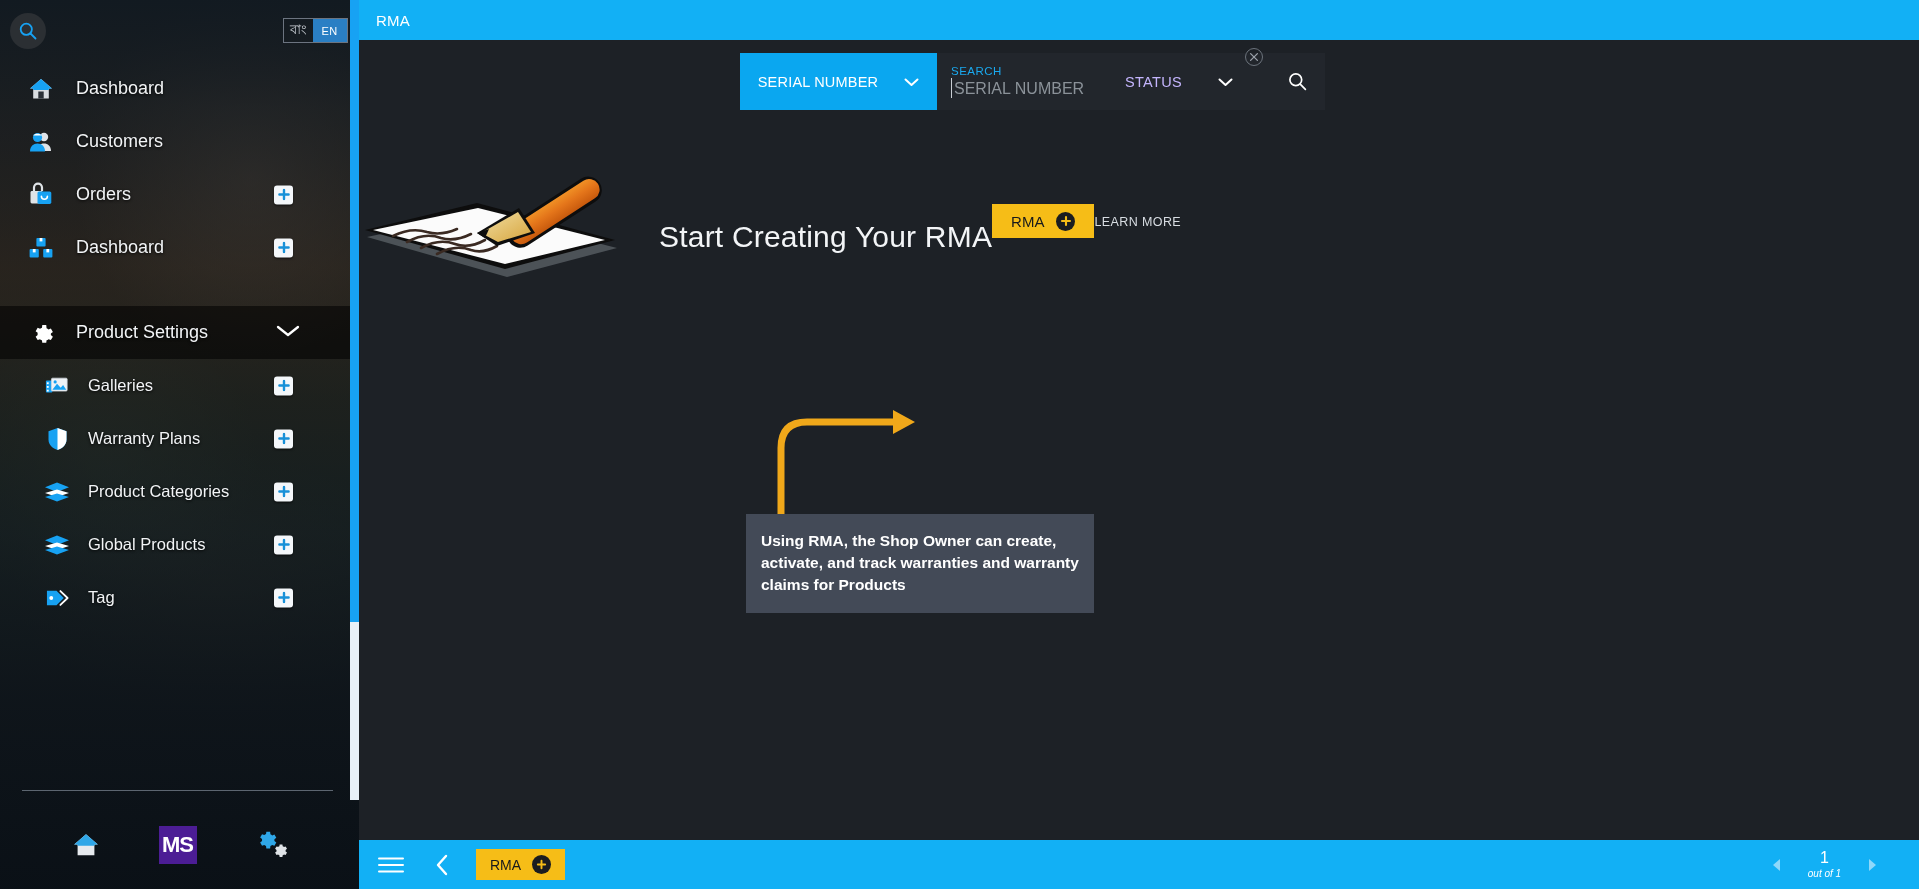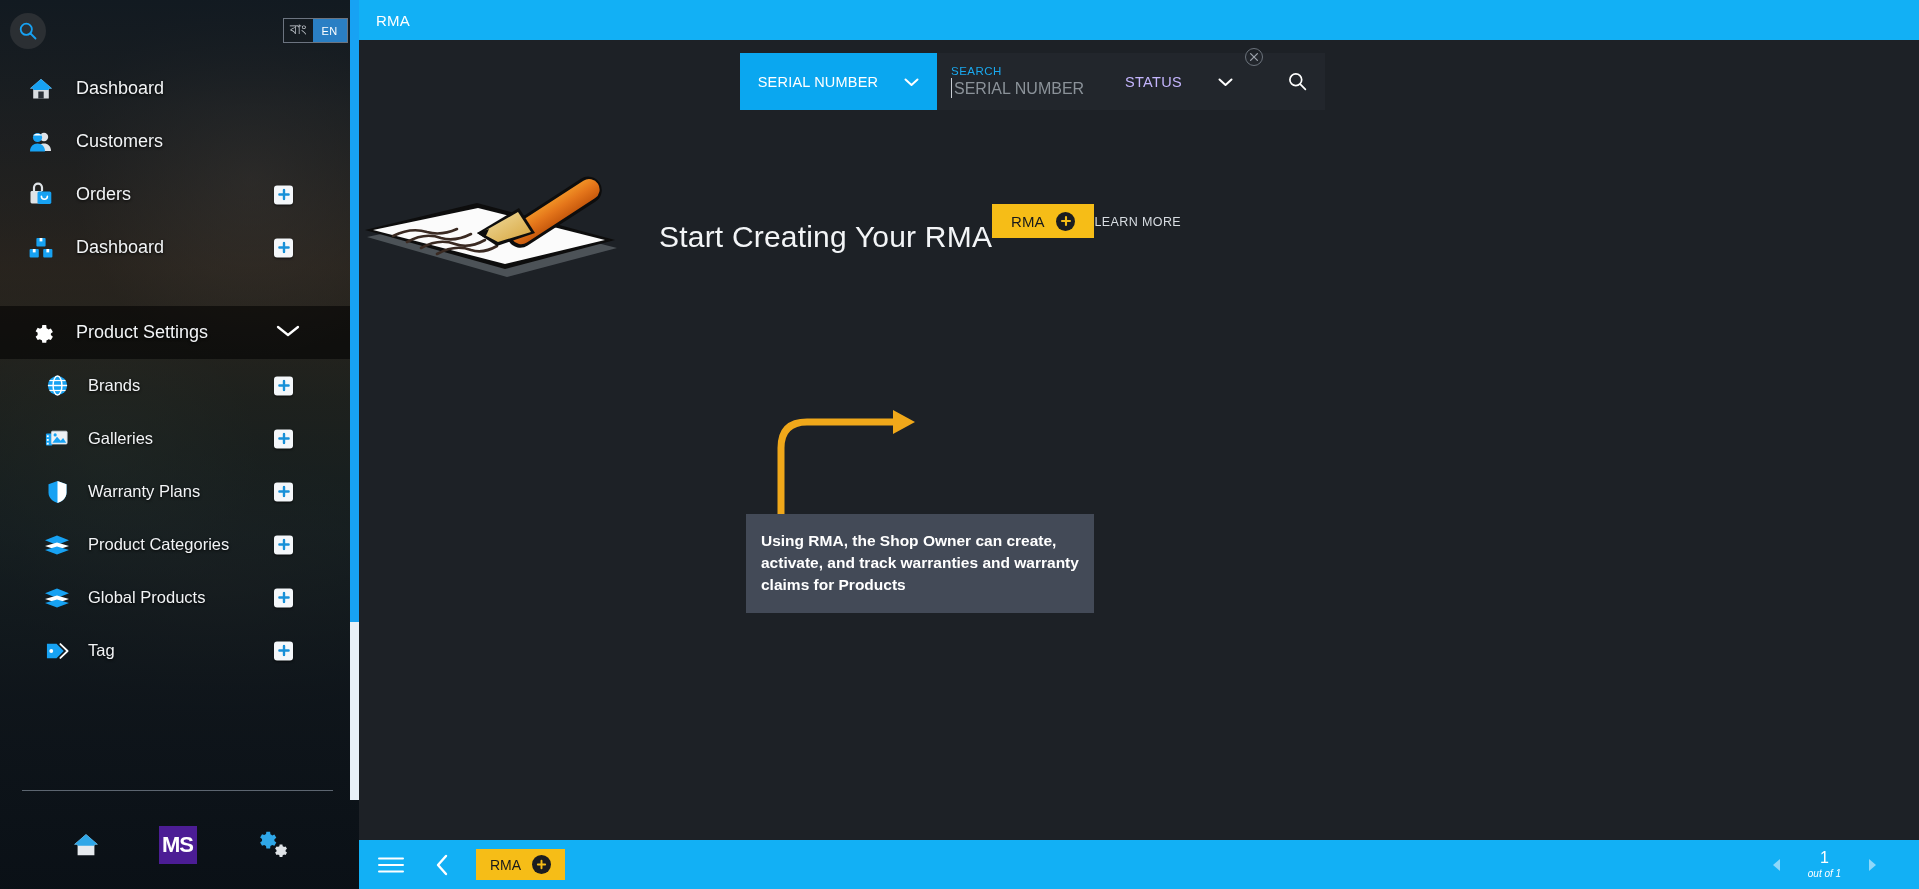--- a/index.html
+++ b/index.html
@@ -345,37 +345,20 @@
           </svg>
         </span>
         <span class="nav-label">Product Settings</span>
         <span class="chevron-right">
           <svg width="24" height="14" viewBox="0 0 24 14">
             <path d="M2 3 L12 11 L22 3" fill="none" stroke="#ffffff" stroke-width="2.3" stroke-linecap="round" stroke-linejoin="round"></path>
           </svg>
         </span>
       </div>
 
-      <div class="nav-item sub">
-        <span class="nav-icon">
-          <svg width="23" height="23" viewBox="0 0 24 24">
-            <circle cx="12" cy="12" r="10" fill="#17a2f3"></circle>
-            <ellipse cx="12" cy="12" rx="4.6" ry="10" fill="none" stroke="#ffffff" stroke-width="1.5"></ellipse>
-            <line x1="2" y1="12" x2="22" y2="12" stroke="#ffffff" stroke-width="1.5"></line>
-            <line x1="3.6" y1="6.8" x2="20.4" y2="6.8" stroke="#ffffff" stroke-width="1.3"></line>
-            <line x1="3.6" y1="17.2" x2="20.4" y2="17.2" stroke="#ffffff" stroke-width="1.3"></line>
-          </svg>
-        </span>
-        <span class="nav-label">Brands</span>
-        <span class="plus-btn">
-          <svg width="12" height="12" viewBox="0 0 12 12">
-            <path d="M6 1.4 L6 10.6 M1.4 6 L10.6 6" stroke="#1790d8" stroke-width="2.4" stroke-linecap="round"></path>
-          </svg>
-        </span>
-      </div>
 
       <div class="nav-item sub">
         <span class="nav-icon">
           <svg width="24" height="22" viewBox="0 0 26 22">
             <rect x="1" y="5" width="7" height="13" rx="1" fill="#17a2f3"></rect>
             <rect x="2" y="7" width="2" height="2" fill="#ffffff"></rect>
             <rect x="2" y="11" width="2" height="2" fill="#ffffff"></rect>
             <rect x="2" y="15" width="2" height="2" fill="#ffffff"></rect>
             <rect x="7" y="2.5" width="17" height="14" rx="1.2" fill="#eef2f6" stroke="#cfd6dd" stroke-width="0.8"></rect>
             <circle cx="11" cy="6.6" r="1.7" fill="#17a2f3"></circle>

